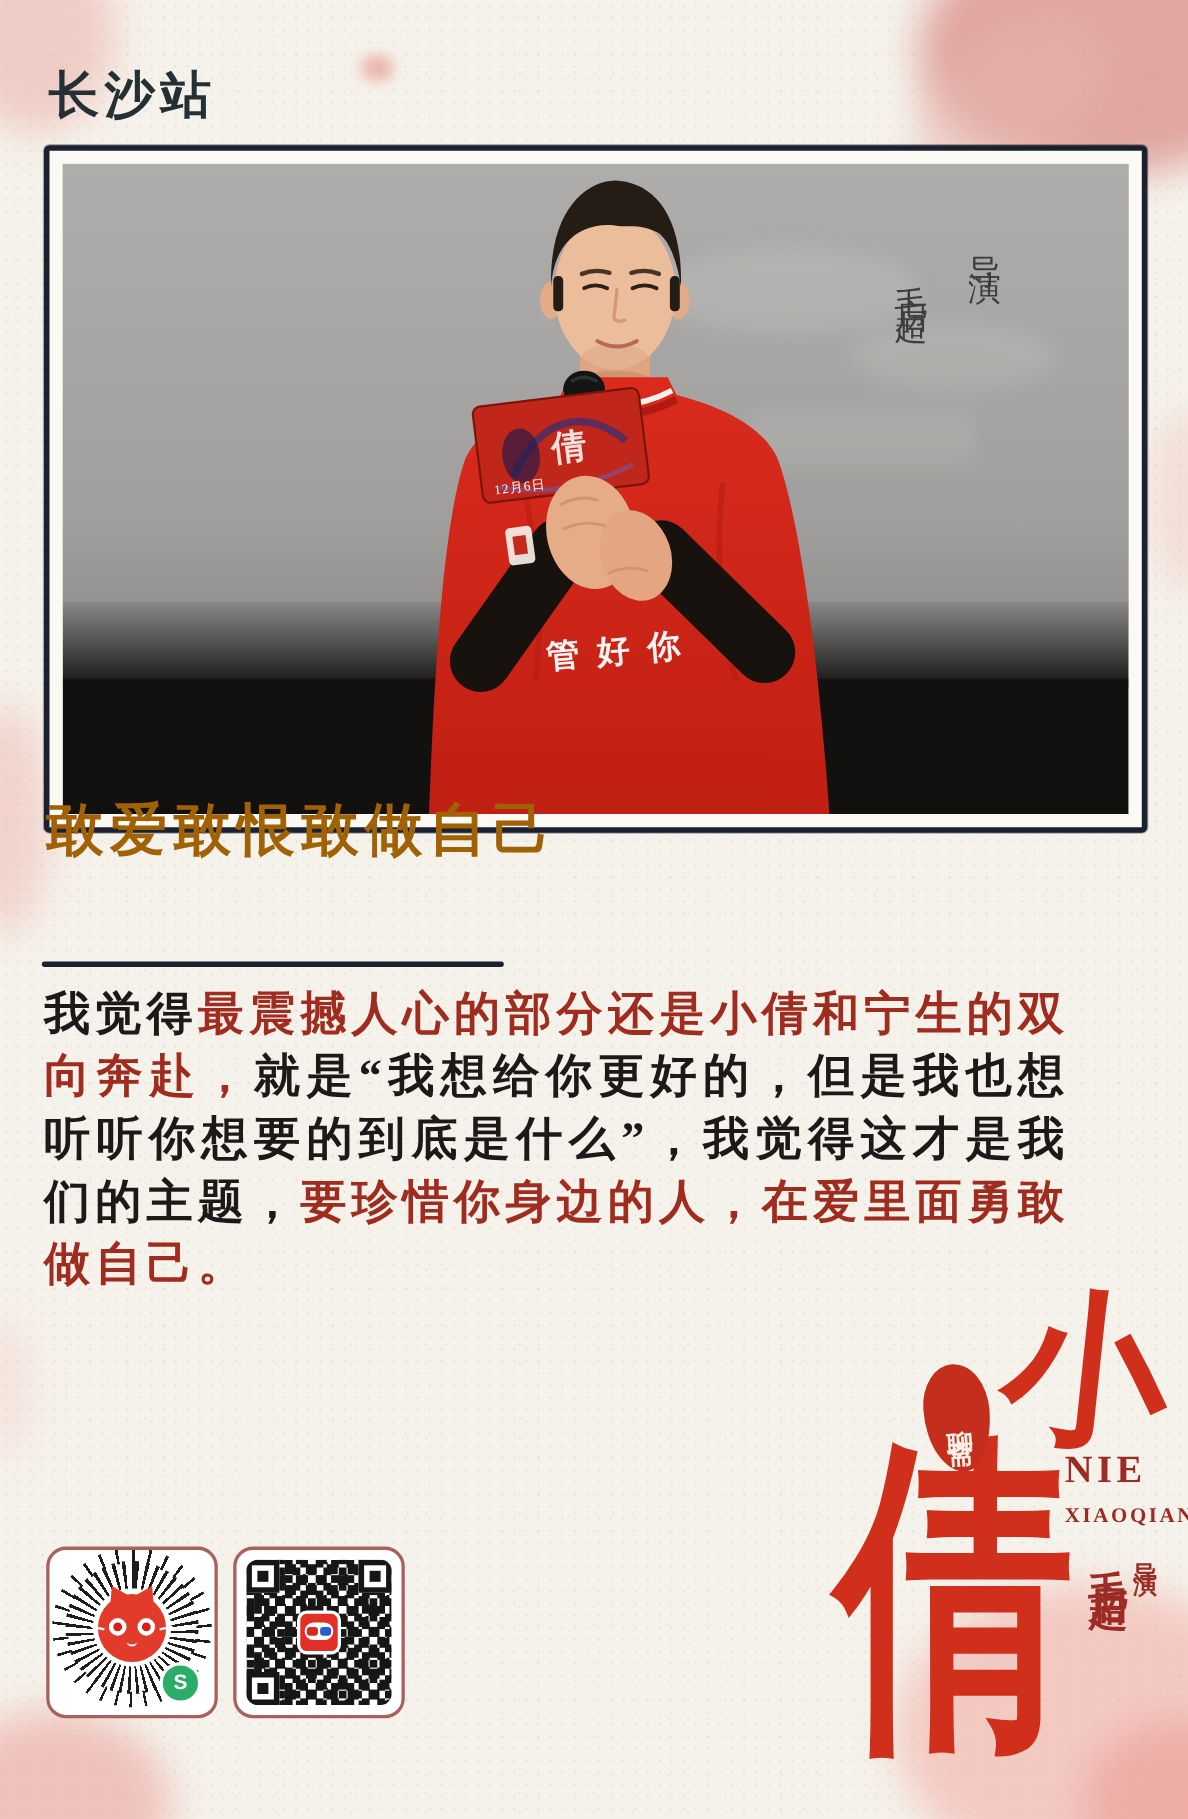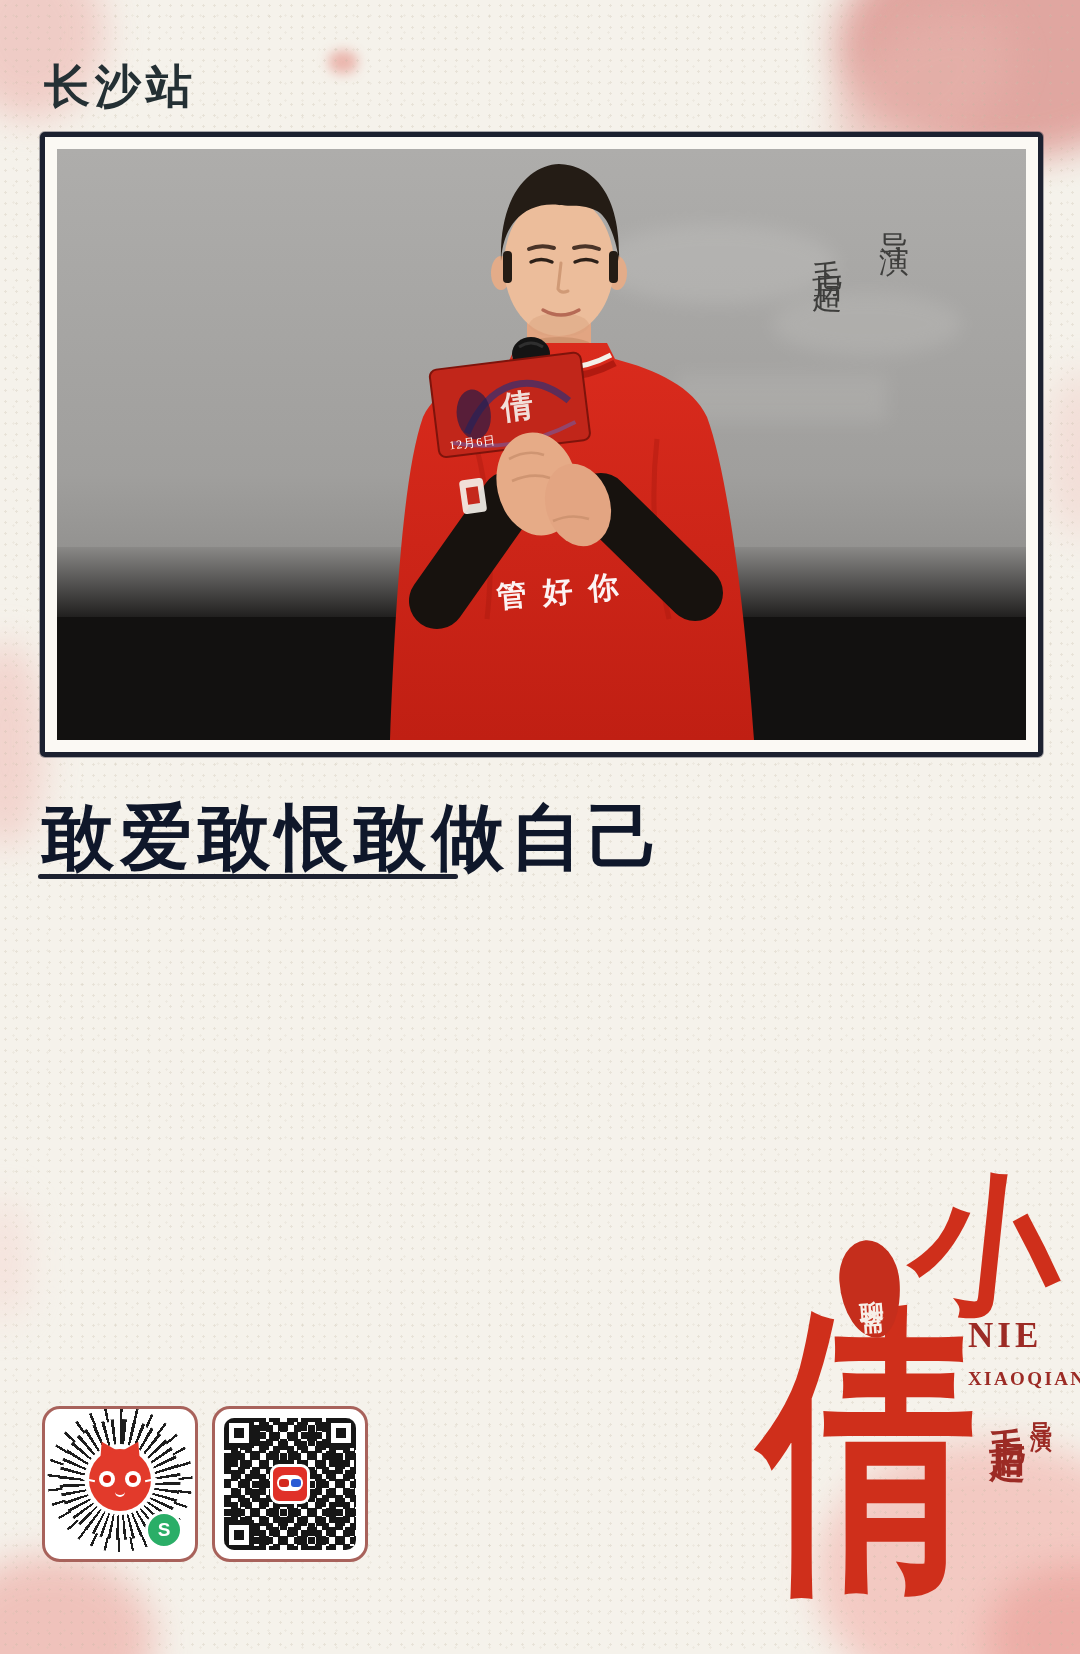--- a/index.html
+++ b/index.html
@@ -24,22 +24,22 @@
     box-sizing:border-box;border:5px solid #1c2130;border-radius:5px;
     background:#fbf9f4;padding:12px;
     box-shadow:0 0 0 1px rgba(25,30,50,.35);}
   .photo{position:relative;width:969px;height:591px;overflow:hidden;background:#a3a2a0;}
   .photo svg{display:block;}
   .dir-caption{position:absolute;right:112px;top:60px;display:flex;flex-direction:column;
     writing-mode:vertical-rl;color:#3e3e3c;font-size:30px;letter-spacing:12px;gap:26px;}
   .dir-caption .name{margin-top:26px;}
 
   
-  .headline{position:absolute;left:42px;top:802px;font-size:72px;font-weight:700;
-    color:#0f172a;letter-spacing:6px;line-height:1;}
+  .headline{position:absolute;left:42px;top:730px;font-size:52px;font-weight:700;
+    color:#a16207;letter-spacing:6px;line-height:1;}
   .divider{position:absolute;left:38px;top:874px;width:420px;height:5px;
     background:#1c2130;border-radius:3px;}
   .quote{position:absolute;left:40px;top:894px;width:932px;font-size:42px;
     line-height:57px;letter-spacing:4.6px;text-align:justify;font-weight:600;}
   .seg-dark{color:#1c1a18;}
   .seg-red{color:#a02c20;}
 
   
   .qr-box{position:absolute;width:156px;height:156px;background:#ffffff;
     box-sizing:border-box;border:3px solid #a8625b;border-radius:18px;}
@@ -223,20 +223,21 @@
       </svg>
       <div class="dir-caption">
         <span class="role">导演</span>
         <span class="name">毛启超</span>
       </div>
     </div>
   </div>
 
   <div class="headline">敢爱敢恨敢做自己</div>
   <div class="divider"></div>
+  <div class="quote"><span class="seg-dark">我觉得</span><span class="seg-red">最震撼人心的部分还是小倩和宁生的双向奔赴，</span><span class="seg-dark">就是“我想给你更好的，但是我也想听听你想要的到底是什么”，我觉得这才是我们的主题，</span><span class="seg-red">要珍惜你身边的人，在爱里面勇敢做自己。</span></div>
 
   <div class="qr-box qr-maoyan">
     <div class="spokes s1"></div>
     <div class="spokes s2"></div>
     <div class="cat">
       <div class="ear l"></div>
         <div class="ear r"></div>
       <div class="eye l"></div>
         <div class="eye r"></div>
       <div class="mouth"></div>

